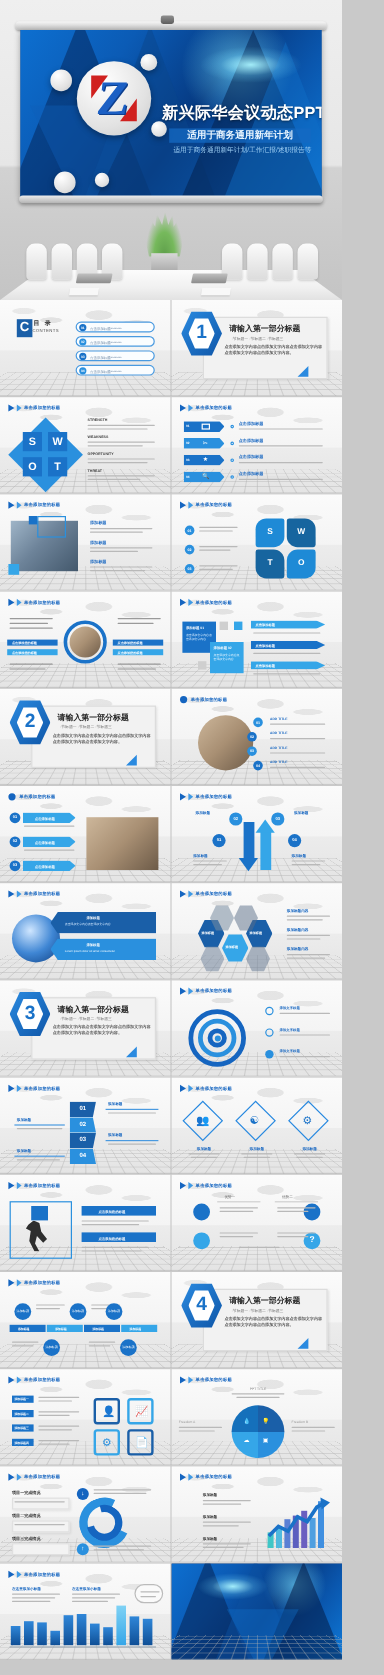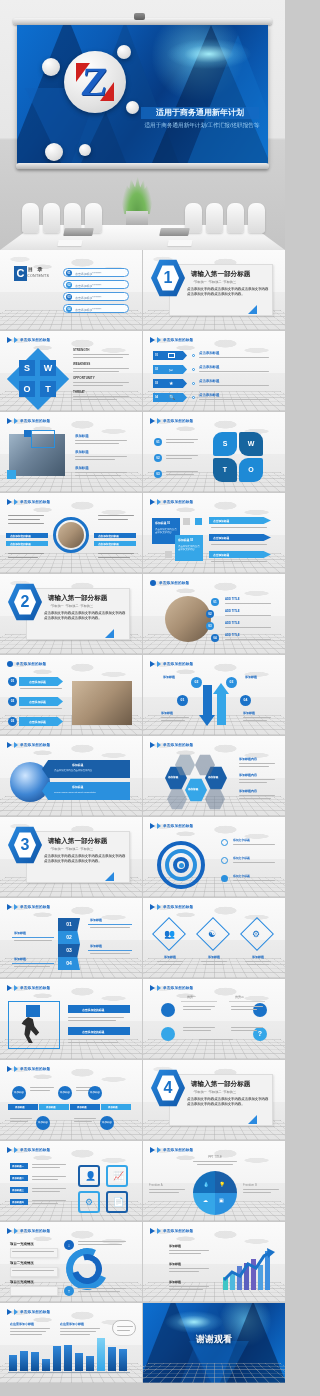--- a/index.html
+++ b/index.html
@@ -196,20 +196,21 @@
       <div class="hero-circle hc-c"></div>
       <div class="hero-circle hc-d"></div>
       <div class="hero-circle hc-e"></div>
       <div class="hero-circle hc-main"></div>
       <div class="logo-wrap">
         <div class="logo-red-l"></div>
         <div class="logo-red-r"></div>
         <div class="logo-z">Z</div>
       </div>
 
+      <div class="hero-title">新兴际华会议动态PPT</div>
       <div class="hero-sub">适用于商务通用新年计划</div>
       <div class="hero-tag">适用于商务通用新年计划/工作汇报/述职报告等</div>
     </div>
 
     <div class="screen-bottom"></div>
 
     <div class="plant"></div>
     <div class="plant-pot"></div>
     <div class="table"></div>
     <div class="chair" style="left:22px;"></div>
@@ -927,19 +928,18 @@
       </div>
     </div>
 
     <div class="slide" style="background:#063a82;">
       <div class="h-bg1"></div>
       <div class="tri" style="left:-4px;top:-6px;width:0;height:0;border-left:34px solid transparent;border-right:34px solid transparent;border-bottom:86px solid rgba(6,40,92,.6);"></div>
       <div class="tri" style="left:36px;top:-4px;width:0;height:0;border-left:34px solid transparent;border-right:34px solid transparent;border-bottom:86px solid rgba(12,80,160,.5);"></div>
       <div class="tri" style="left:76px;top:-2px;width:0;height:0;border-left:34px solid transparent;border-right:34px solid transparent;border-bottom:84px solid rgba(4,28,70,.55);"></div>
       <div class="tri" style="left:46px;bottom:-14px;width:0;height:0;border-left:30px solid transparent;border-right:30px solid transparent;border-top:56px solid rgba(16,110,200,.4);"></div>
       <div class="flare" style="left:22px;top:8px;width:58px;height:22px;"></div>
-      <div style="position:absolute;left:0;right:0;top:30px;text-align:center;color:#fff;font-size:9px;font-weight:bold;text-shadow:0 1px 3px rgba(0,0,0,.5);z-index:4;">谢谢观看</div>
     </div>
 
   </div>
 
   <div class="footer"></div>
 </div>
 
 </body></html>

